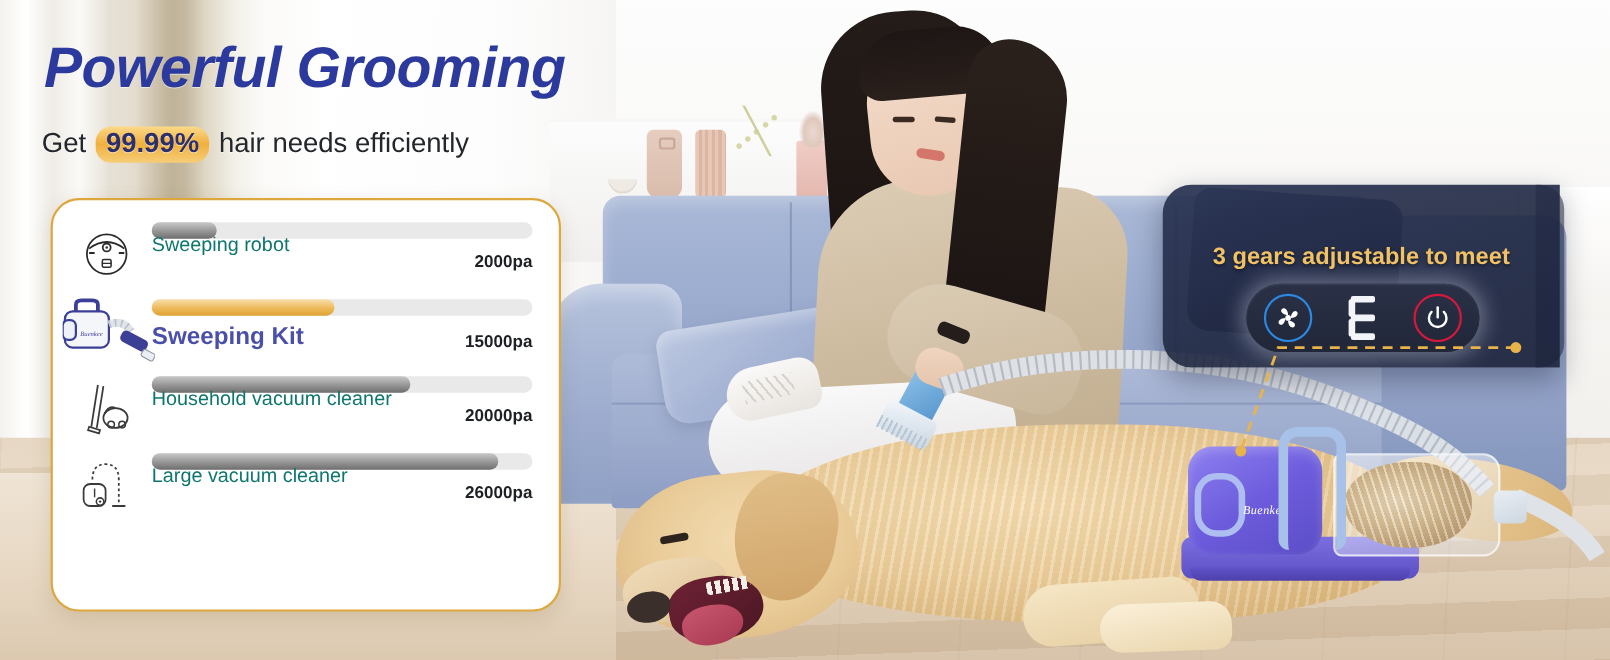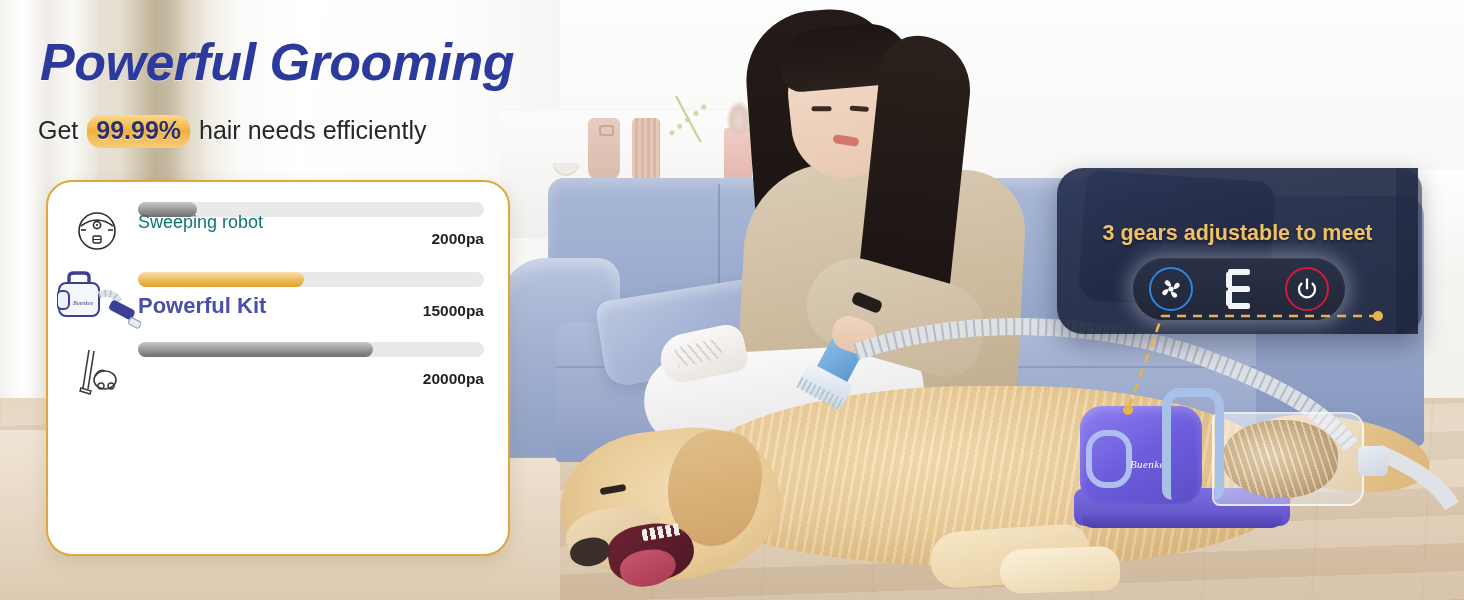--- a/index.html
+++ b/index.html
@@ -448,42 +448,60 @@
         <text x="16" y="34" font-size="6" fill="#3b3f96" font-family="Liberation Serif, serif" font-style="italic">Buenkee</text>
         <path d="M 42 24 C 52 20 58 24 62 30" fill="none" stroke="#dfe3ea" stroke-width="7"></path>
         <path d="M 42 24 C 52 20 58 24 62 30" fill="none" stroke="#b7bfcb" stroke-width="7" stroke-dasharray="1.5 4"></path>
         <rect x="56" y="28" width="26" height="11" rx="4" fill="#3b3f96" transform="rotate(28 56 28)"></rect>
         <rect x="74" y="46" width="12" height="7" rx="2" fill="#e9edf4" stroke="#8c93a5" stroke-width="1" transform="rotate(28 74 46)"></rect>
       </svg>
     </div>
     <div class="bar-track">
       <div class="bar-fill gold" style="width:48%"></div>
     </div>
-    <div class="row-label">Powerful Kit</div>
+    <div class="row-label">Sweeping Kit</div>
     <div class="row-value">15000pa</div>
   </div>
 
   <div class="row">
     <div class="icon">
       <svg width="44" height="50" viewBox="0 0 44 50">
         <path d="M 14 4 L 8 42" stroke="#3a3a3a" stroke-width="1.6" fill="none"></path>
         <path d="M 19 5 L 13 43" stroke="#3a3a3a" stroke-width="1.6" fill="none"></path>
         <path d="M 6 42 L 16 45 L 15 48 L 5 45 Z" fill="none" stroke="#3a3a3a" stroke-width="1.5"></path>
         <ellipse cx="30" cy="34" rx="11" ry="9" fill="none" stroke="#3a3a3a" stroke-width="1.6"></ellipse>
         <circle cx="26" cy="40" r="3" fill="none" stroke="#3a3a3a" stroke-width="1.4"></circle>
         <circle cx="36" cy="40" r="3" fill="none" stroke="#3a3a3a" stroke-width="1.4"></circle>
         <path d="M 20 30 Q 24 22 30 25" fill="none" stroke="#3a3a3a" stroke-width="1.5"></path>
       </svg>
     </div>
     <div class="bar-track">
       <div class="bar-fill" style="width:68%"></div>
     </div>
+    <div class="row-label">Household vacuum cleaner</div>
     <div class="row-value">20000pa</div>
   </div>
 
+  <div class="row">
+    <div class="icon">
+      <svg width="46" height="50" viewBox="0 0 46 50">
+        <path d="M 10 20 Q 10 6 22 6 Q 34 6 34 20 L 34 44" fill="none" stroke="#3a3a3a" stroke-width="1.6" stroke-dasharray="2.5 2.5"></path>
+        <rect x="2" y="24" width="20" height="20" rx="6" fill="none" stroke="#3a3a3a" stroke-width="1.6"></rect>
+        <line x1="12" y1="28" x2="12" y2="36" stroke="#3a3a3a" stroke-width="1.3"></line>
+        <circle cx="17" cy="40" r="3.4" fill="none" stroke="#3a3a3a" stroke-width="1.4"></circle>
+        <circle cx="17" cy="40" r="1.1" fill="#3a3a3a"></circle>
+        <path d="M 28 44 L 40 44" stroke="#3a3a3a" stroke-width="1.6"></path>
+      </svg>
+    </div>
+    <div class="bar-track">
+      <div class="bar-fill" style="width:91%"></div>
+    </div>
+    <div class="row-label">Large vacuum cleaner</div>
+    <div class="row-value">26000pa</div>
+  </div>
 
 </div>
 
 <div class="callout-edge"></div>
 <div class="callout">
   <div class="callout-title">
     <span>3 gears adjustable to meet</span><br>
   </div>
   <div class="ctrl-pill">
     <div class="ctrl-circle fan">

